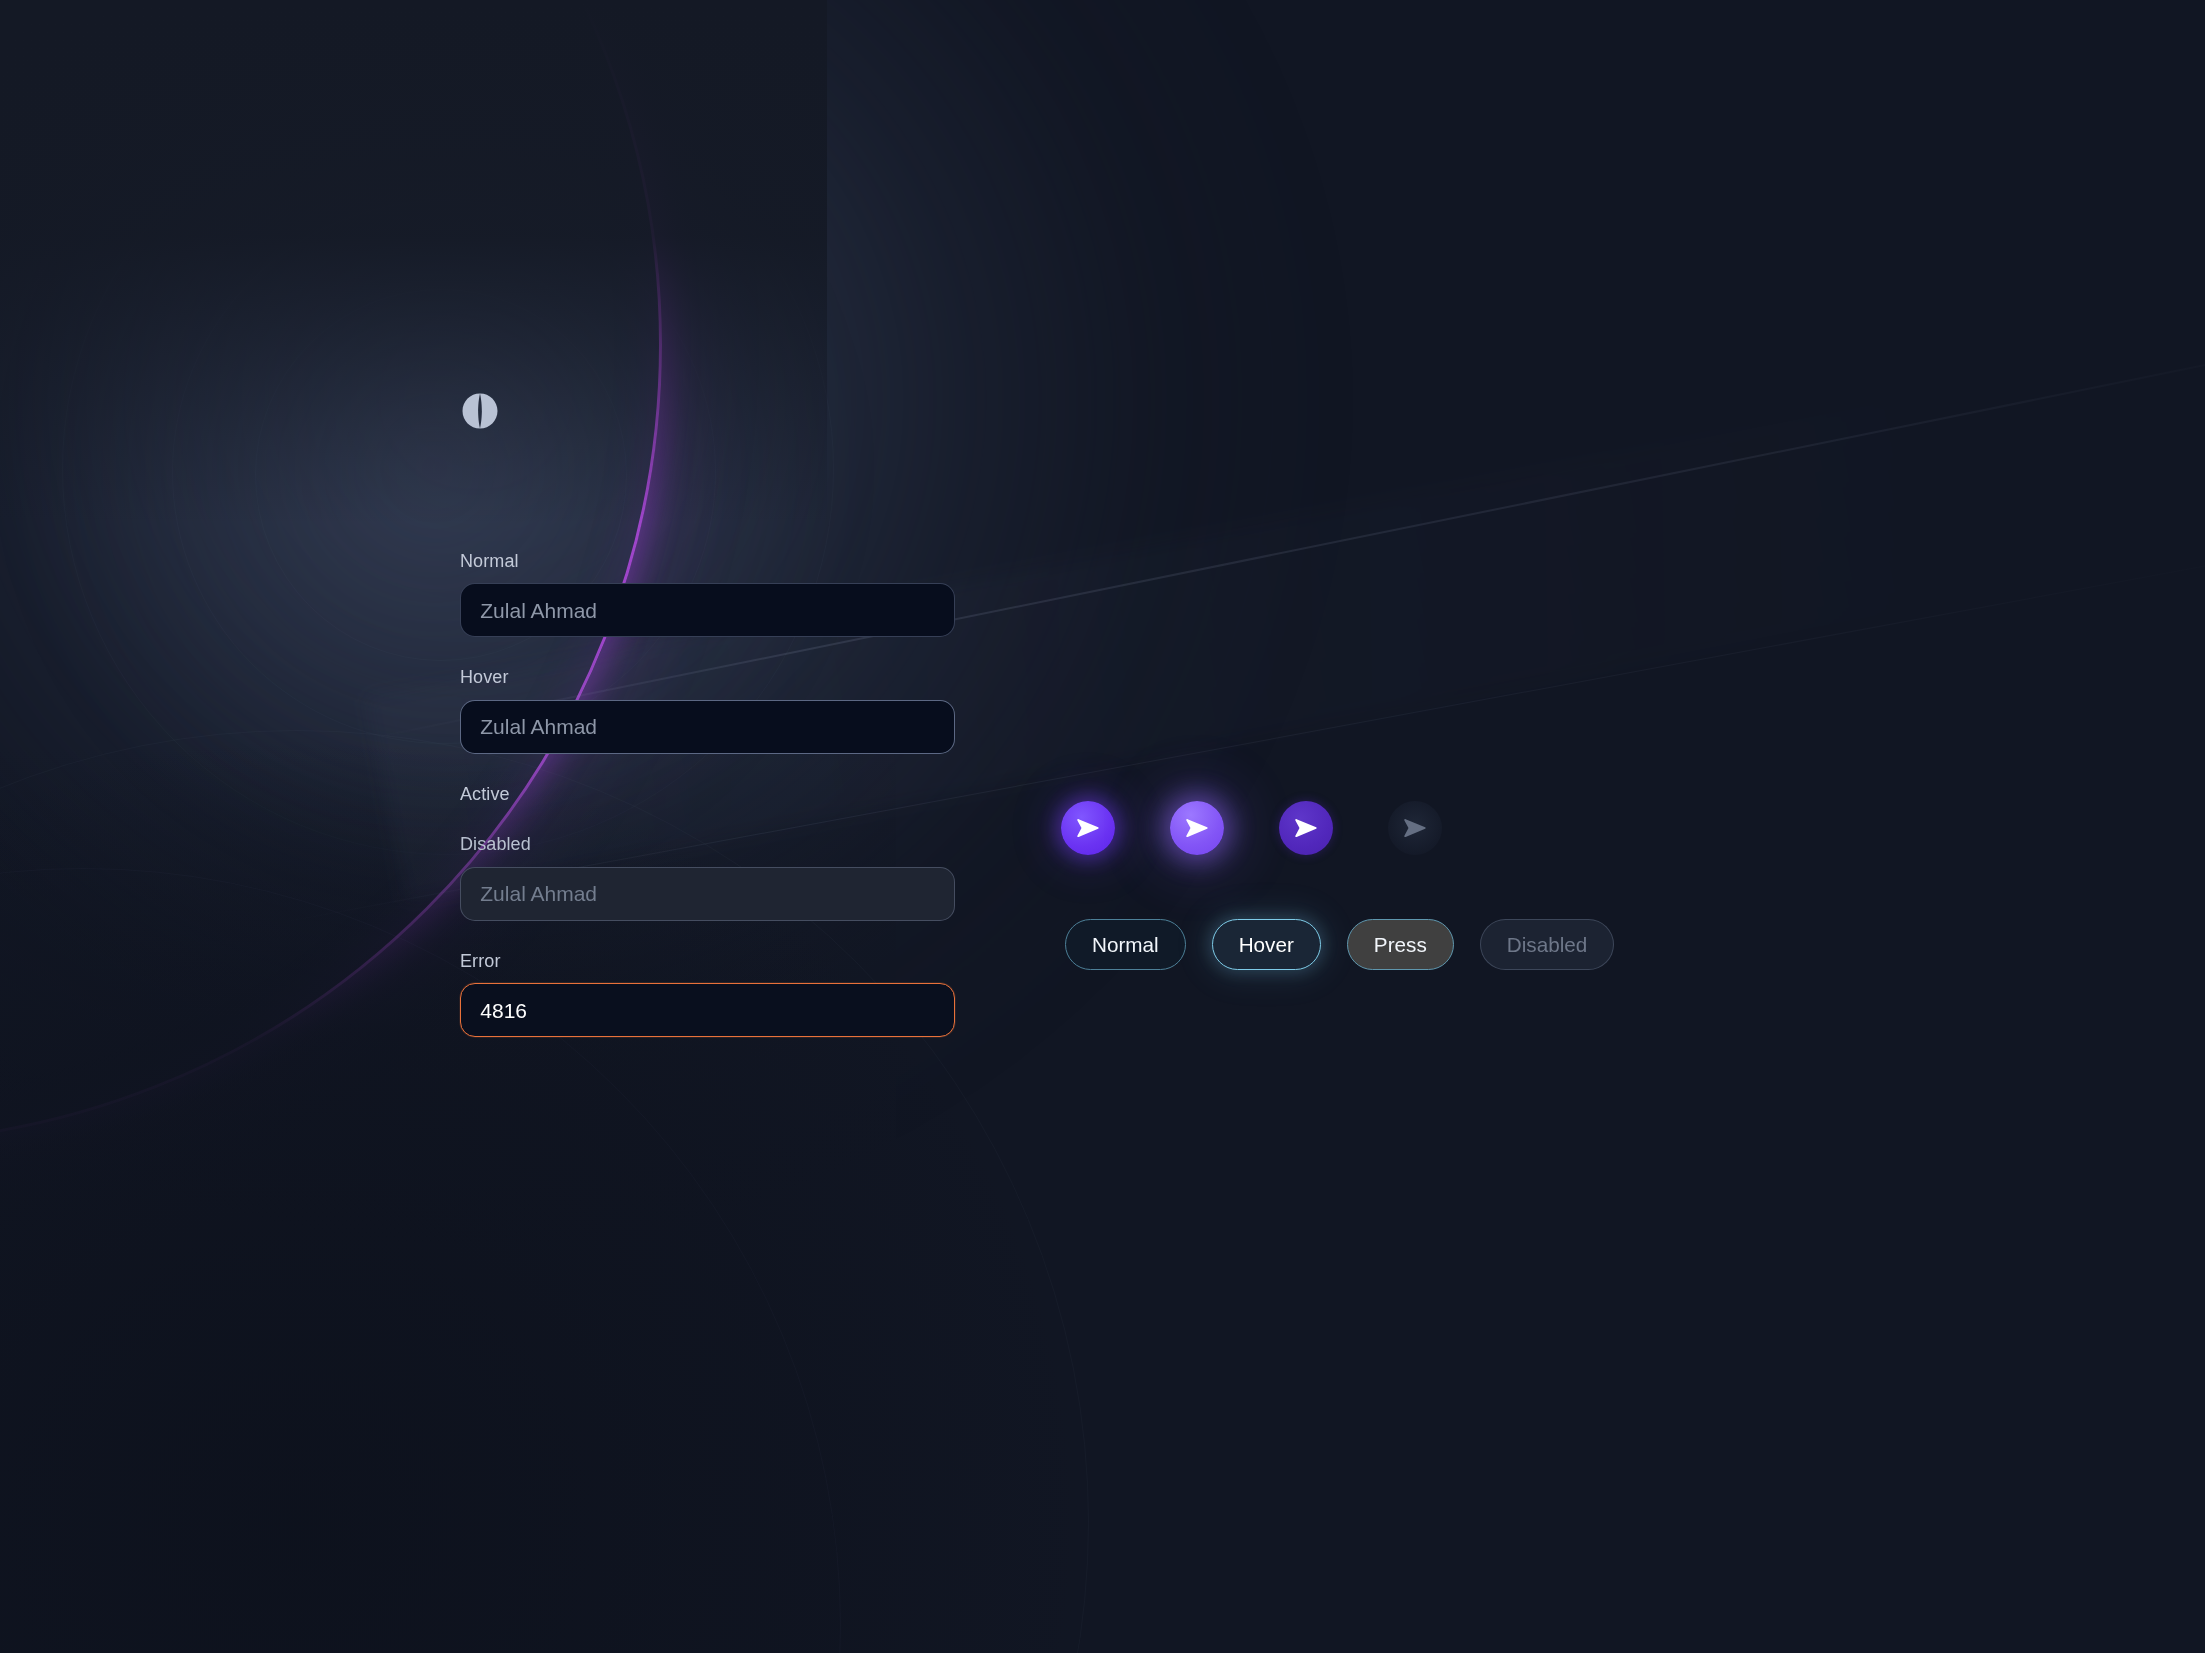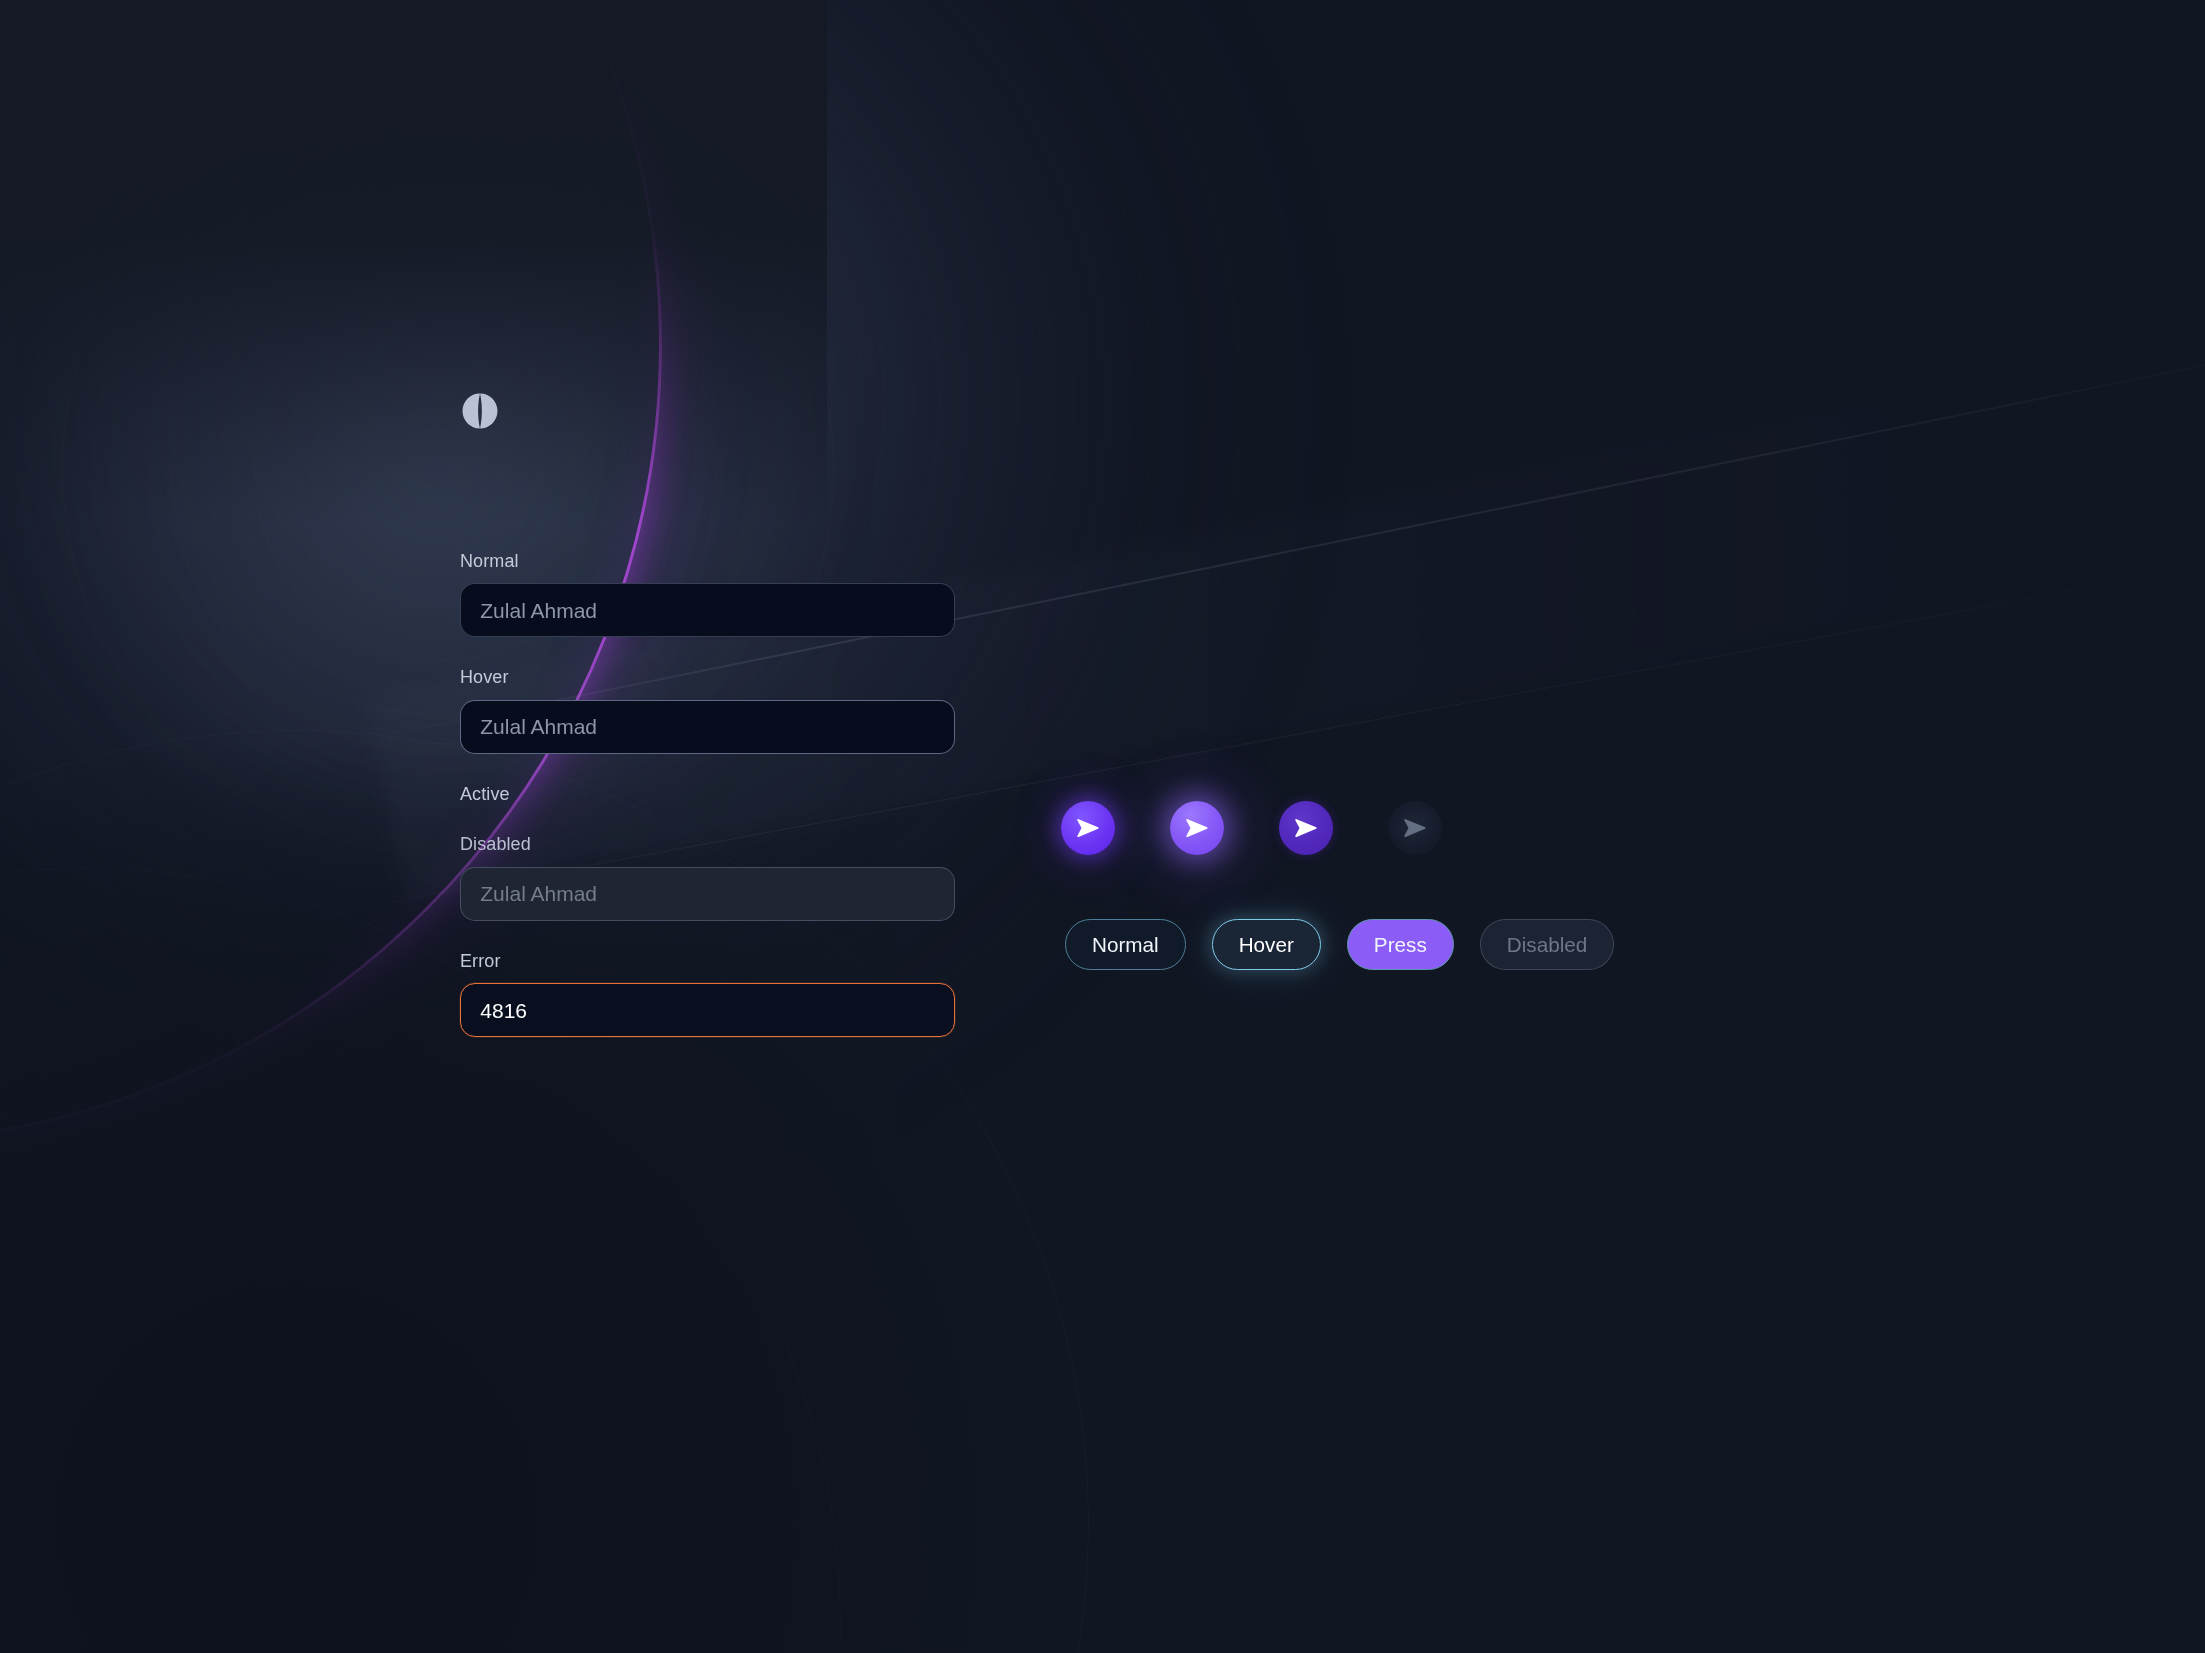--- a/index.html
+++ b/index.html
@@ -321,21 +321,21 @@
     border: 1.4px solid #4d8098;
     color: #f2f6fb;
   }
   .pill.hover {
     background: #1a2636;
     border: 1.4px solid #7ecbe8;
     color: #ffffff;
     box-shadow: 0 0 15px 2.8px rgba(120,198,232,0.20), 0 0 33px 8.3px rgba(110,185,225,0.10);
   }
   .pill.press {
-    background: #8b5cf6;
+    background: #404040;
     border: 1.4px solid #5f97ae;
     color: #f2f6fb;
   }
   .pill.disabled {
     background: rgba(48,57,76,0.38);
     border: 1.4px solid rgba(110,122,148,0.40);
     color: #6e7789;
   }
 </style>
 </head>

